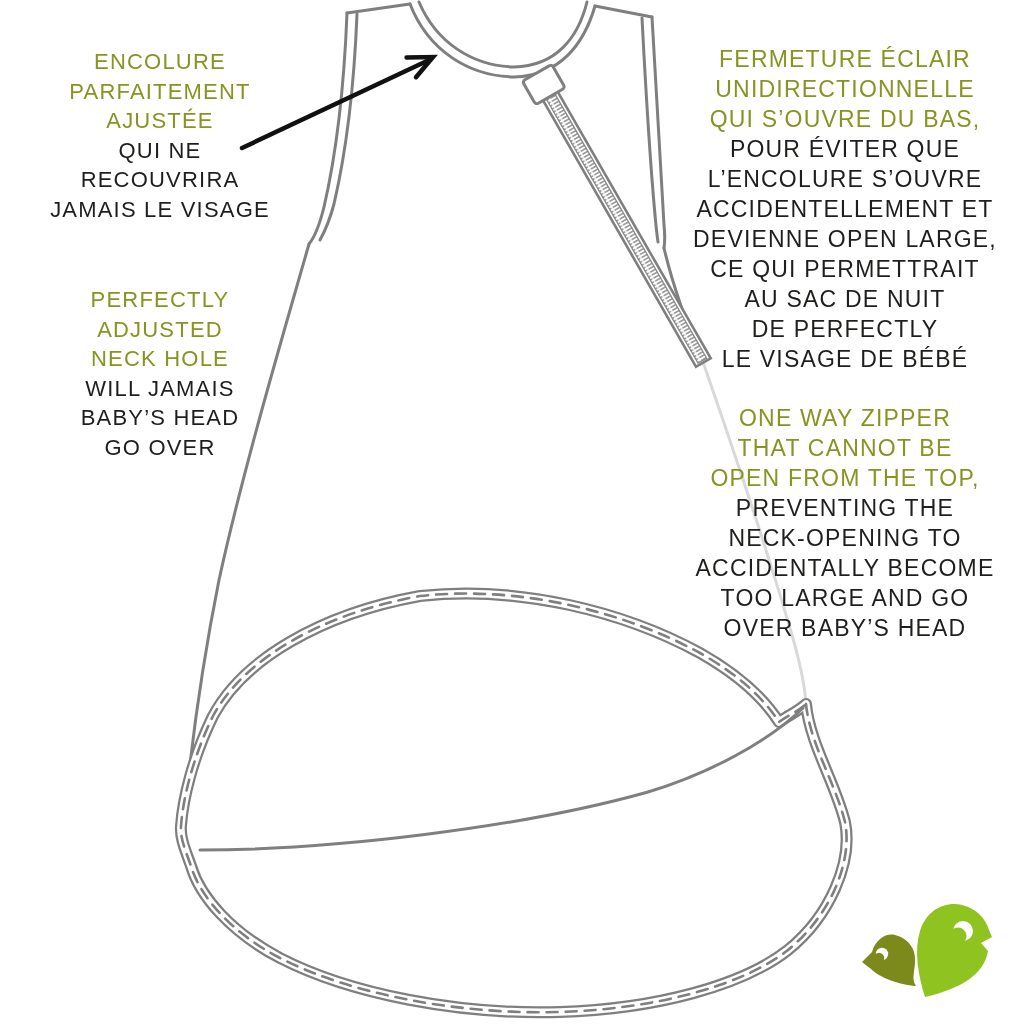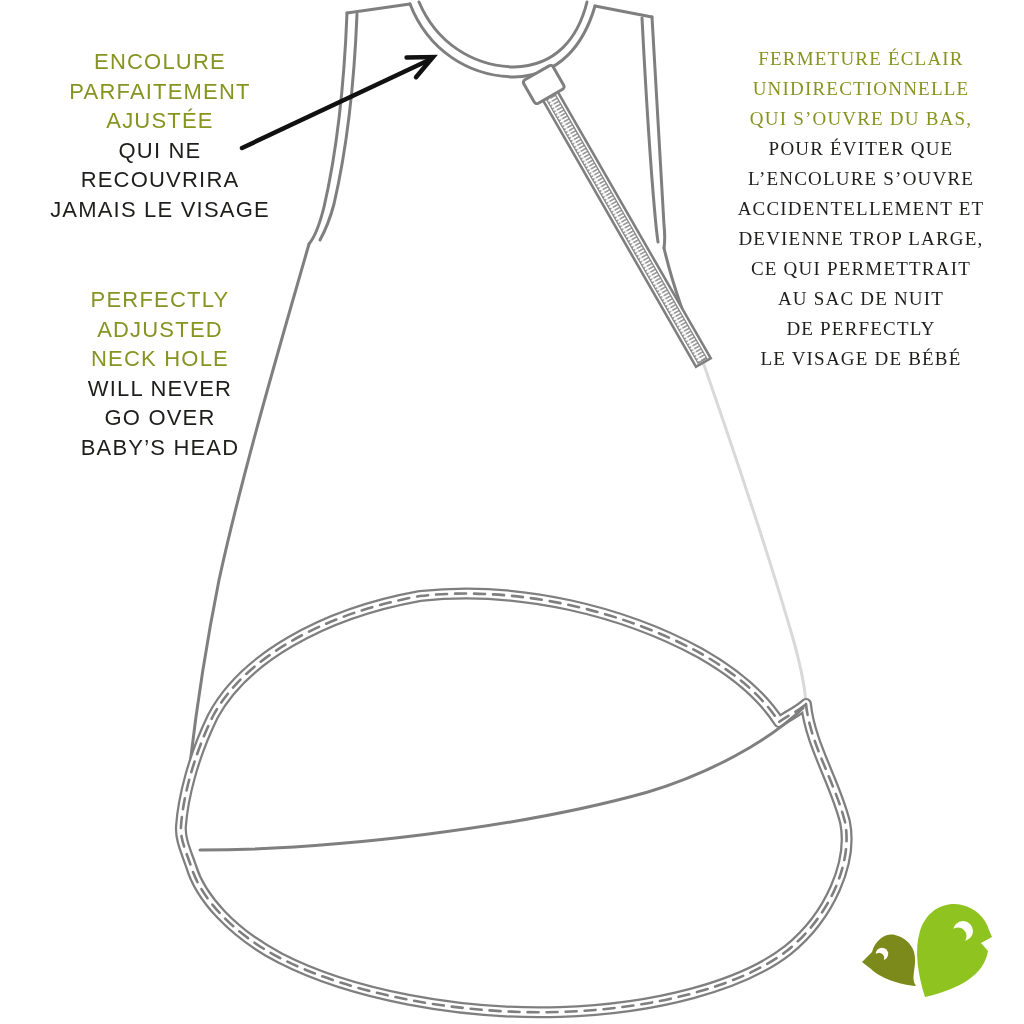--- a/index.html
+++ b/index.html
@@ -10,21 +10,21 @@
   }
   .stage{position:absolute;inset:0;}
   svg.art{position:absolute;left:0;top:0;}
   .ann{
     position:absolute;text-align:center;
     font-weight:500;letter-spacing:1.2px;
     color:#1e1e1c;
   }
   .ann .ln{white-space:nowrap;}
   .ann-left{left:14px;width:292px;font-size:22px;line-height:29.5px;}
-  .ann-right{left:700px;width:322px;font-size:19px;line-height:30px;font-family:Liberation Serif, serif;}
+  .ann-right{left:684px;width:322px;font-size:23px;line-height:30px;}
   .green{color:#879421;}
   #neck-fr{top:47px;}
   #neck-en{top:285px;}
   #zip-fr{top:44px;}
   #zip-en{top:403px;}
 </style>
 </head>
 <body>
 
 <div class="stage">
@@ -95,33 +95,43 @@
     <div class="ln green">AJUSTÉE</div>
     <div class="ln">QUI NE</div>
     <div class="ln">RECOUVRIRA</div>
     <div class="ln">JAMAIS LE VISAGE</div>
   </div>
 
   <div class="ann ann-left" id="neck-en">
     <div class="ln green">PERFECTLY</div>
     <div class="ln green">ADJUSTED</div>
     <div class="ln green">NECK HOLE</div>
-    <div class="ln">WILL NEVER</div>
+    <div class="ln">WILL JAMAIS</div>
+    <div class="ln">BABY’S HEAD</div>
     <div class="ln">GO OVER</div>
-    <div class="ln">BABY’S HEAD</div>
   </div>
 
   <div class="ann ann-right" id="zip-fr">
     <div class="ln green">FERMETURE ÉCLAIR</div>
     <div class="ln green">UNIDIRECTIONNELLE</div>
     <div class="ln green">QUI S’OUVRE DU BAS,</div>
     <div class="ln">POUR ÉVITER QUE</div>
     <div class="ln">L’ENCOLURE S’OUVRE</div>
     <div class="ln">ACCIDENTELLEMENT ET</div>
-    <div class="ln">DEVIENNE TROP LARGE,</div>
+    <div class="ln">DEVIENNE OPEN LARGE,</div>
     <div class="ln">CE QUI PERMETTRAIT</div>
     <div class="ln">AU SAC DE NUIT</div>
     <div class="ln">DE PERFECTLY</div>
     <div class="ln">LE VISAGE DE BÉBÉ</div>
   </div>
 
+  <div class="ann ann-right" id="zip-en">
+    <div class="ln green">ONE WAY ZIPPER</div>
+    <div class="ln green">THAT CANNOT BE</div>
+    <div class="ln green">OPEN FROM THE TOP,</div>
+    <div class="ln">PREVENTING THE</div>
+    <div class="ln">NECK-OPENING TO</div>
+    <div class="ln">ACCIDENTALLY BECOME</div>
+    <div class="ln">TOO LARGE AND GO</div>
+    <div class="ln">OVER BABY’S HEAD</div>
+  </div>
 
 </div>
 
 </body></html>

